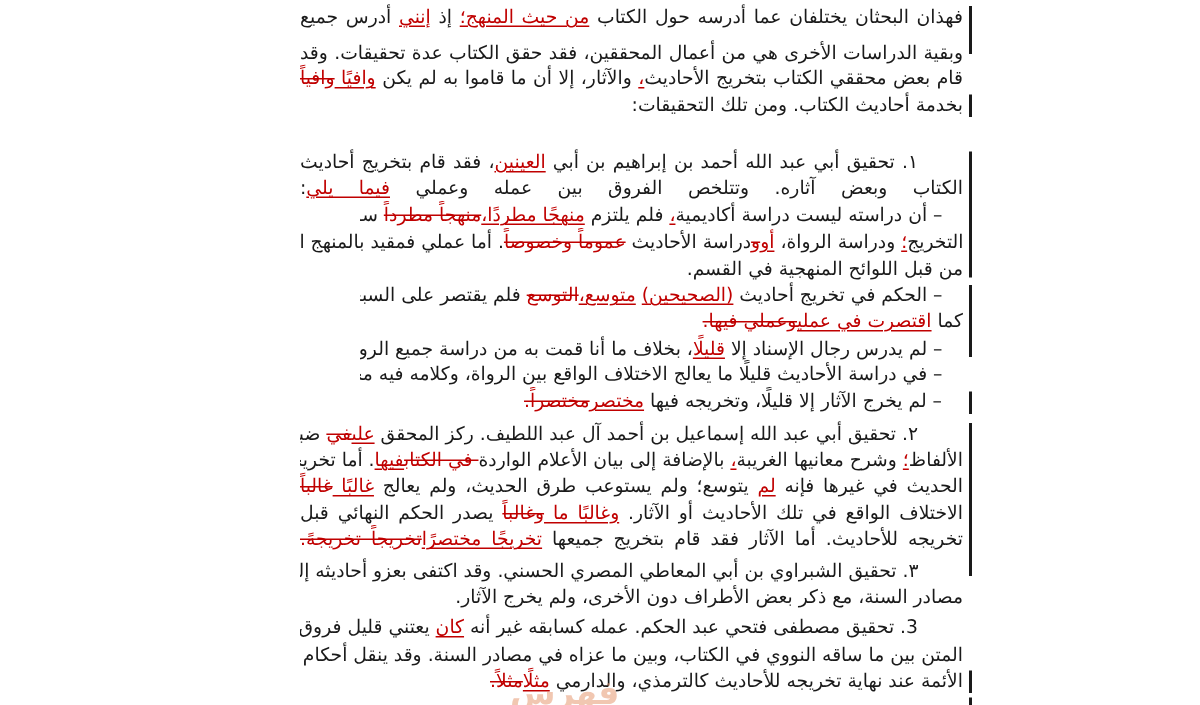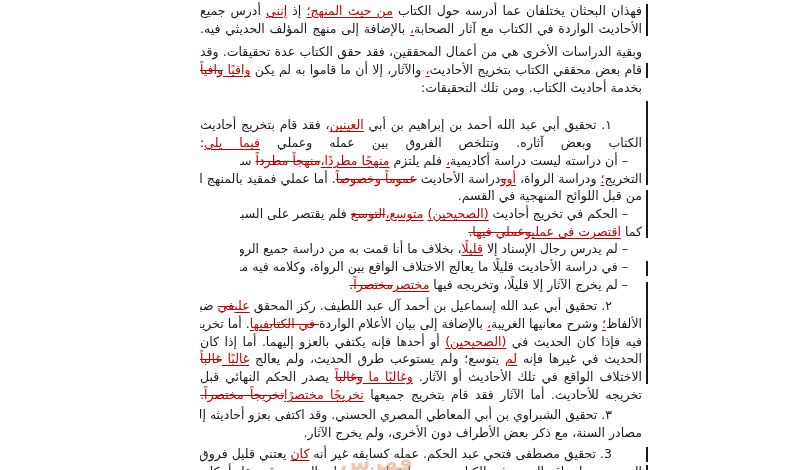--- a/index.html
+++ b/index.html
@@ -31,40 +31,38 @@
     font-size:22px;font-weight:bold;color:#e69a73;opacity:.55;
     direction:rtl;letter-spacing:2px;
   }
 </style>
 </head>
 <body>
 
 <div class="page">
   <div class="text-block">
       <div class="line justify"><span class="seg-n">فهذان البحثان يختلفان عما أدرسه حول الكتاب </span><span class="seg-ins">من حيث المنهج؛</span><span class="seg-n"> إذ </span><span class="seg-ins">إنني</span><span class="seg-n"> أدرس جميع</span></div>
-      <div class="line justify"><span class="seg-n">الأحاديث الواردة في الكتاب مع آثار الصحابة</span><span class="seg-ins">،</span><span class="seg-n"> بالإضافة إلى منهج المؤلف الحديثي فيه.</span></div>
       <div class="line justify" style="margin-top: 6px;"><span class="seg-n">وبقية الدراسات الأخرى هي من أعمال المحققين، فقد حقق الكتاب عدة تحقيقات. وقد</span></div>
       <div class="line justify"><span class="seg-n">قام بعض محققي الكتاب بتخريج الأحاديث</span><span class="seg-ins">،</span><span class="seg-n"> والآثار، إلا أن ما قاموا به لم يكن </span><span class="seg-ins">وافيًا </span><span class="seg-del">وافياً</span></div>
       <div class="line align-right"><span class="seg-n">بخدمة أحاديث الكتاب. ومن تلك التحقيقات:</span></div>
       <div class="line justify indent-num" style="margin-top: 20px;"><span class="seg-n">١. تحقيق أبي عبد الله أحمد بن إبراهيم بن أبي </span><span class="seg-ins">العينين</span><span class="seg-n">، فقد قام بتخريج أحاديث</span></div>
       <div class="line justify"><span class="seg-n">الكتاب وبعض آثاره. وتتلخص الفروق بين عمله وعملي </span><span class="seg-ins">فيما يلي</span><span class="seg-n">:</span></div>
       <div class="line justify indent-bullet"><span class="seg-n">– أن دراسته ليست دراسة أكاديمية</span><span class="seg-ins">،</span><span class="seg-n"> فلم يلتزم </span><span class="seg-ins">منهجًا مطردًا،</span><span class="seg-del">منهجاً مطرداً</span><span class="seg-n"> سواء في</span></div>
       <div class="line justify"><span class="seg-n">التخريج</span><span class="seg-ins">؛</span><span class="seg-n"> ودراسة الرواة، </span><span class="seg-ins">أو</span><span class="seg-del">و</span><span class="seg-n">دراسة الأحاديث </span><span class="seg-del">عموماً وخصوصاً</span><span class="seg-n">. أما عملي فمقيد بالمنهج المتبع</span></div>
       <div class="line align-right"><span class="seg-n">من قبل اللوائح المنهجية في القسم.</span></div>
       <div class="line justify indent-bullet"><span class="seg-n">– الحكم في تخريج أحاديث </span><span class="seg-ins">(الصحيحين)</span><span class="seg-n"> </span><span class="seg-ins">متوسع،</span><span class="seg-del">التوسع</span><span class="seg-n"> فلم يقتصر على السبعة</span></div>
       <div class="line align-right"><span class="seg-n">كما </span><span class="seg-ins">اقتصرت في عملي</span><span class="seg-del">وعملي فيها.</span></div>
       <div class="line justify indent-bullet"><span class="seg-n">– لم يدرس رجال الإسناد إلا </span><span class="seg-ins">قليلًا</span><span class="seg-n">، بخلاف ما أنا قمت به من دراسة جميع الرواة.</span></div>
       <div class="line justify indent-bullet"><span class="seg-n">– في دراسة الأحاديث قليلًا ما يعالج الاختلاف الواقع بين الرواة، وكلامه فيه مختصر.</span></div>
       <div class="line align-right indent-bullet"><span class="seg-n">– لم يخرج الآثار إلا قليلًا، وتخريجه فيها </span><span class="seg-ins">مختصر</span><span class="seg-del">مختصراً.</span></div>
       <div class="line justify indent-num" style="margin-top: 4px;"><span class="seg-n">٢. تحقيق أبي عبد الله إسماعيل بن أحمد آل عبد اللطيف. ركز المحقق </span><span class="seg-ins">على</span><span class="seg-del">في</span><span class="seg-n"> ضبط</span></div>
       <div class="line justify"><span class="seg-n">الألفاظ</span><span class="seg-ins">؛</span><span class="seg-n"> وشرح معانيها الغريبة</span><span class="seg-ins">،</span><span class="seg-n"> بالإضافة إلى بيان الأعلام الواردة</span><span class="seg-del"> في الكتاب</span><span class="seg-ins">فيها</span><span class="seg-n">. أما تخريجه</span></div>
-      <div class="line justify"><span class="seg-n">فيه فإذا كان الحديث في </span><span class="seg-ins">(الصحيحين)</span><span class="seg-n"> أو أحدها فإنه يكتفي بالعزو إليهما. أما إذا كان</span></div>
       <div class="line justify"><span class="seg-n">الحديث في غيرها فإنه </span><span class="seg-ins">لم</span><span class="seg-n"> يتوسع؛ ولم يستوعب طرق الحديث، ولم يعالج </span><span class="seg-ins">غالبًا </span><span class="seg-del">غالباً</span></div>
       <div class="line justify"><span class="seg-n">الاختلاف الواقع في تلك الأحاديث أو الآثار. </span><span class="seg-ins">وغالبًا ما </span><span class="seg-del">وغالباً</span><span class="seg-n"> يصدر الحكم النهائي قبل</span></div>
-      <div class="line justify"><span class="seg-n">تخريجه للأحاديث. أما الآثار فقد قام بتخريج جميعها </span><span class="seg-ins">تخريجًا مختصرًا</span><span class="seg-del">تخريجاً مختصراً.</span></div>
+      <div class="line justify"><span class="seg-n">تخريجه للأحاديث. أما الآثار فقد قام بتخريج جميعها </span><span class="seg-ins">تخريجًا مختصرًا</span><span class="seg-del">تخريجاً تخريجهً.</span></div>
       <div class="line justify indent-num" style="margin-top: 3px;"><span class="seg-n">٣. تحقيق الشبراوي بن أبي المعاطي المصري الحسني. وقد اكتفى بعزو أحاديثه إلى</span></div>
       <div class="line align-right"><span class="seg-n">مصادر السنة، مع ذكر بعض الأطراف دون الأخرى، ولم يخرج الآثار.</span></div>
       <div class="line justify indent-num" style="margin-top: 3px;"><span class="seg-n">3. تحقيق مصطفى فتحي عبد الحكم. عمله كسابقه غير أنه </span><span class="seg-ins">كان</span><span class="seg-n"> يعتني قليل فروق</span></div>
       <div class="line justify"><span class="seg-n">المتن بين ما ساقه النووي في الكتاب، وبين ما عزاه في مصادر السنة. وقد ينقل أحكام بعض</span></div>
       <div class="line align-right"><span class="seg-n">الأئمة عند نهاية تخريجه للأحاديث كالترمذي، والدارمي </span><span class="seg-ins">مثلًا</span><span class="seg-del">مثلاً.</span></div>
     </div>
   <div class="watermark">فهرس</div>
 <div class="change-bar" style="top: 4px; height: 32px;"></div>
     <div class="change-bar" style="top: 63px; height: 15px;"></div>
     <div class="change-bar" style="top: 101px; height: 84px;"></div>

